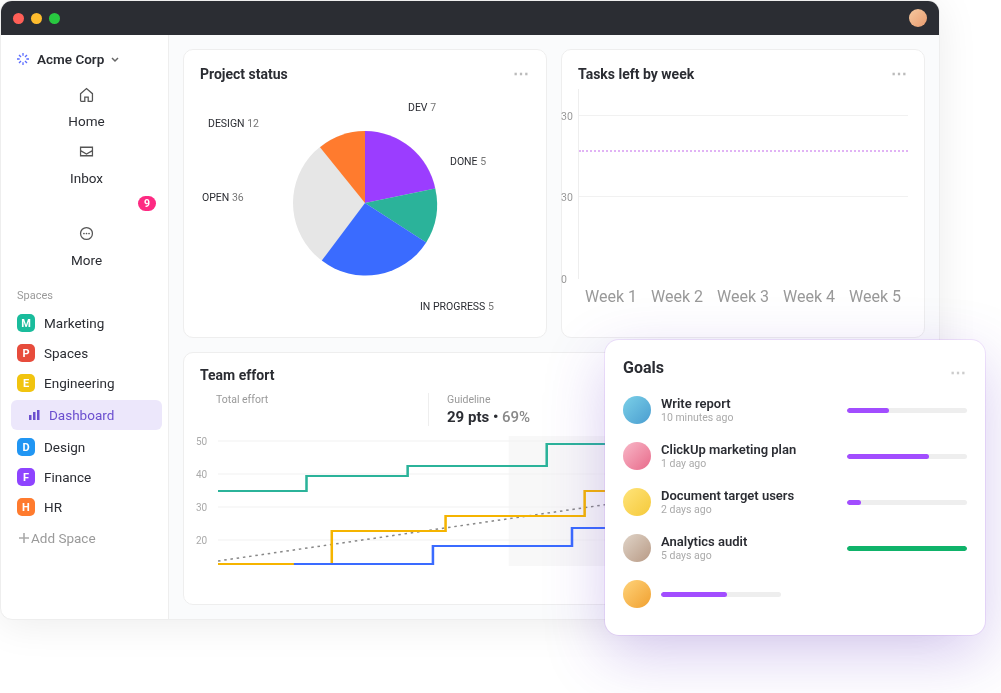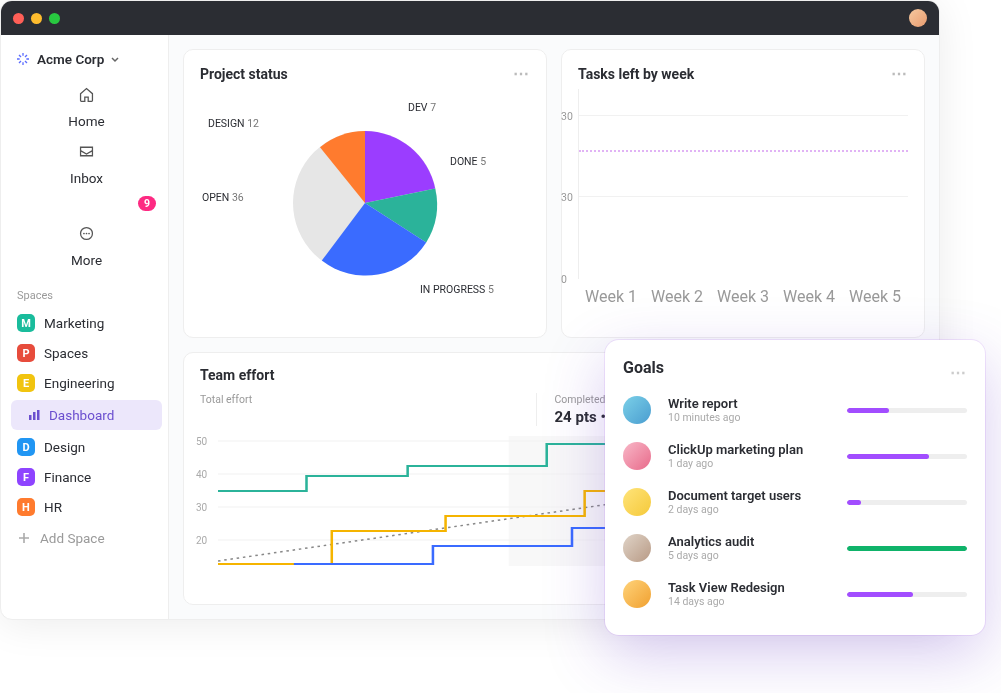--- a/index.html
+++ b/index.html
@@ -15,51 +15,51 @@
 .ws-switch{ display:flex; align-items:center; gap:6px; font-weight:600; padding:6px 4px 12px 4px; cursor:pointer;}
 .ws-icon{ width:16px; height:16px; }
 .nav-item{ display:flex; align-items:center; gap:10px; padding:7px 6px; border-radius:6px; cursor:pointer;flex-direction:column; }
 .nav-item .ico{ width:17px; height:17px; display:flex; align-items:center; justify-content:center; color:#666; }
 .badge{ background:#fd2a82; color:#fff; font-size:10.5px; font-weight:700; padding:1px 6px; border-radius:10px; margin-left:auto;}
 .sec-label{ font-size:11px; color:#9a9a9a; padding:14px 6px 6px;}
 .space-item{ display:flex; align-items:center; gap:9px; padding:6px 6px; border-radius:6px; cursor:pointer;}
 .sq{ width:18px; height:18px; border-radius:5px; color:#fff; font-size:11px; font-weight:700; display:flex; align-items:center; justify-content:center;}
 .sub-item{ display:flex; align-items:center; gap:8px; padding:7px 6px 7px 16px; border-radius:6px; background:#ece7fb; color:#6b4fcf; cursor:pointer; margin:2px 0;}
 .sub-item .chart-ico{ width:14px; height:14px;}
-.add-space{ display:flex; align-items:center; gap:9px; padding:8px 6px; color:#9a9a9a; cursor:pointer;}
+.add-space{ display:flex; align-items:center; padding:8px 6px; color:#9a9a9a; cursor:pointer;}
 .main{ flex:1; background:#fafbfc; padding:14px; display:grid; grid-template-columns:1fr 1fr; grid-template-rows:auto 1fr; gap:14px;}
 .card{ background:#fff; border:1px solid #eee; border-radius:10px; padding:14px 16px;}
 .card-h{ display:flex; align-items:center; justify-content:space-between;}
 .card-h h3{ font-size:14px; font-weight:700; color:#2b2d33;}
 .more{ color:#bbb; font-size:16px; letter-spacing:1px; cursor:pointer; font-weight:700;}
 .pie-wrap{ position:relative; height:240px; display:flex; align-items:center; justify-content:center;}
 .pie-side-label{ position:absolute; font-size:10.5px; color:#777;}
 .pie-side-label b{ color:#2b2d33; font-weight:400; }
 .bar-wrap{ height:230px; padding-top:6px;}
 .bar-grid{ position:relative; height:190px; border-left:1px solid #eee;}
 .y-tick{ position:absolute; left:-18px; font-size:10.5px; color:#999; transform:translateY(50%);}
 .gridline{ position:absolute; left:0; right:0; border-top:1px solid #f1f1f1;}
 .dashline{ position:absolute; left:0; right:0; border-top:2px dotted #e1b3f5;}
 .bars{ position:absolute; left:0; right:0; bottom:0; height:100%; display:flex; justify-content:space-around; align-items:flex-end;}
 .bar-pair{ display:flex; gap:4px; align-items:flex-end;}
 .bar{ width:14px; border-radius:2px 2px 0 0;}
 .x-labels{ display:flex; justify-content:space-around; font-size:16px; color:#999; padding-top:8px;}
 .team-card{ grid-column:1 / span 2;}
-.team-stats{ display:flex; gap:0; padding-top:10px;}
+.team-stats{ display:flex; gap:0; padding-top:10px;margin-left:16px;}
 .stat{ flex:1; border-right:1px solid #eee; padding-right:18px; margin-right:18px;}
 .stat:last-child{border:none;}
 .stat-label{ font-size:10.5px; color:#999;}
 .stat-val{ font-size:15px; font-weight:700; color:#2b2d33; padding-top:2px;}
 .stat-val .pos{ color:#e04f5f; font-weight:600;}
 .stat-val .pct{ color:#888; font-weight:500;}
 .line-wrap{ position:relative; height:130px; margin-top:10px;}
 .y2{ position:absolute; left:-4px; font-size:10px; color:#aaa;}
 .goals-card{ position:absolute; right:16px; top:340px; width:380px; background:#fff; border-radius:14px; padding:18px; box-shadow:0 20px 60px rgba(100,50,200,0.25), 0 0 0 1px rgba(180,100,240,0.15);}
 .goals-card h3{ font-size:16px; font-weight:700; padding-bottom:10px;}
-.goal-row{ display:flex; align-items:center; gap:17px; padding:9px 0;}
+.goal-row{ display:flex; align-items:center; gap:10px; padding:9px 0;}
 .av{ width:28px; height:28px; border-radius:50%; flex-shrink:0;}
 .goal-info{ flex:1; min-width:0;}
 .goal-title{ font-size:13px; font-weight:600; color:#2b2d33;}
 .goal-sub{ font-size:10.5px; color:#aaa;}
 .pbar{ width:120px; height:5px; background:#eee; border-radius:3px; overflow:hidden;}
 .pfill{ height:100%; border-radius:3px;}
 svg{display:block;}
 </style>
 </head>
 <body>
@@ -174,21 +174,21 @@
           <svg width="180" height="180" viewBox="0 0 100 100">
 
             <circle cx="50" cy="50" r="40" fill="#e6e6e6"></circle>
             <path d="M50 50 L50 10 A40 40 0 0 1 89 42 Z" fill="#9b3dff"></path>
             <path d="M50 50 L89 42 A40 40 0 0 1 84 72 Z" fill="#2bb39a"></path>
             <path d="M50 50 L84 72 A40 40 0 0 1 26 82 Z" fill="#3a6bff"></path>
             <path d="M50 50 L50 10 A40 40 0 0 0 25 19 Z" fill="#ff7b2e"></path>
           </svg>
           <div class="pie-side-label" style="top:18px; left:208px;"><b>DEV</b> <span>7</span></div>
           <div class="pie-side-label" style="top:72px; left:250px;"><b>DONE</b> <span>5</span></div>
-          <div class="pie-side-label" style="top:200px; left:220px;"><b>IN PROGRESS</b> <span>5</span></div>
+          <div class="pie-side-label" style="top:217px; left:220px;"><b>IN PROGRESS</b> <span>5</span></div>
           <div class="pie-side-label" style="top:34px; left:8px;"><b>DESIGN</b> <span>12</span></div>
           <div class="pie-side-label" style="top:108px; left:2px;"><b>OPEN</b> <span>36</span></div>
         </div>
       </div>
 
       <div class="card">
         <div class="card-h">
           <h3>Tasks left by week</h3>
           <span class="more">⋯</span>
         </div>
@@ -233,20 +233,24 @@
         </div>
       </div>
 
       <div class="card team-card">
         <div class="card-h">
           <h3>Team effort</h3>
         </div>
         <div class="team-stats">
           <div class="stat">
             <div class="stat-label">Total effort</div>
+          </div>
+          <div class="stat">
+            <div class="stat-label">Guideline</div>
+            <div class="stat-val"><span>29 pts</span> • <span class="pct">69%</span></div>
           </div>
           <div class="stat">
             <div class="stat-label">Completed</div>
             <div class="stat-val"><span>24 pts</span> • <span class="pct">57%</span></div>
           </div>
         </div>
         <div class="line-wrap">
           <span class="y2" style="top:0">50</span>
           <span class="y2" style="top:33px">40</span>
           <span class="y2" style="top:66px">30</span>
@@ -312,22 +316,18 @@
     <div class="goal-info">
           <div class="goal-title">Analytics audit</div>
           <div class="goal-sub">5 days ago</div>
         </div>
     <div class="pbar">
           <div class="pfill" style="width:100%;background:#0fb36a"></div>
         </div>
       </div>
       <div class="goal-row">
         <div class="av" style="background:linear-gradient(135deg,#ffd37a,#f0a030)"></div>
-    <div class="goal-info">
-          <div class="goal-title">Task View Redesign</div>
-          <div class="goal-sub">14 days ago</div>
-        </div>
     <div class="pbar">
           <div class="pfill" style="width:55%;background:#a24dff"></div>
         </div>
       </div>
     </div>
 </div>
 
 </body></html>

